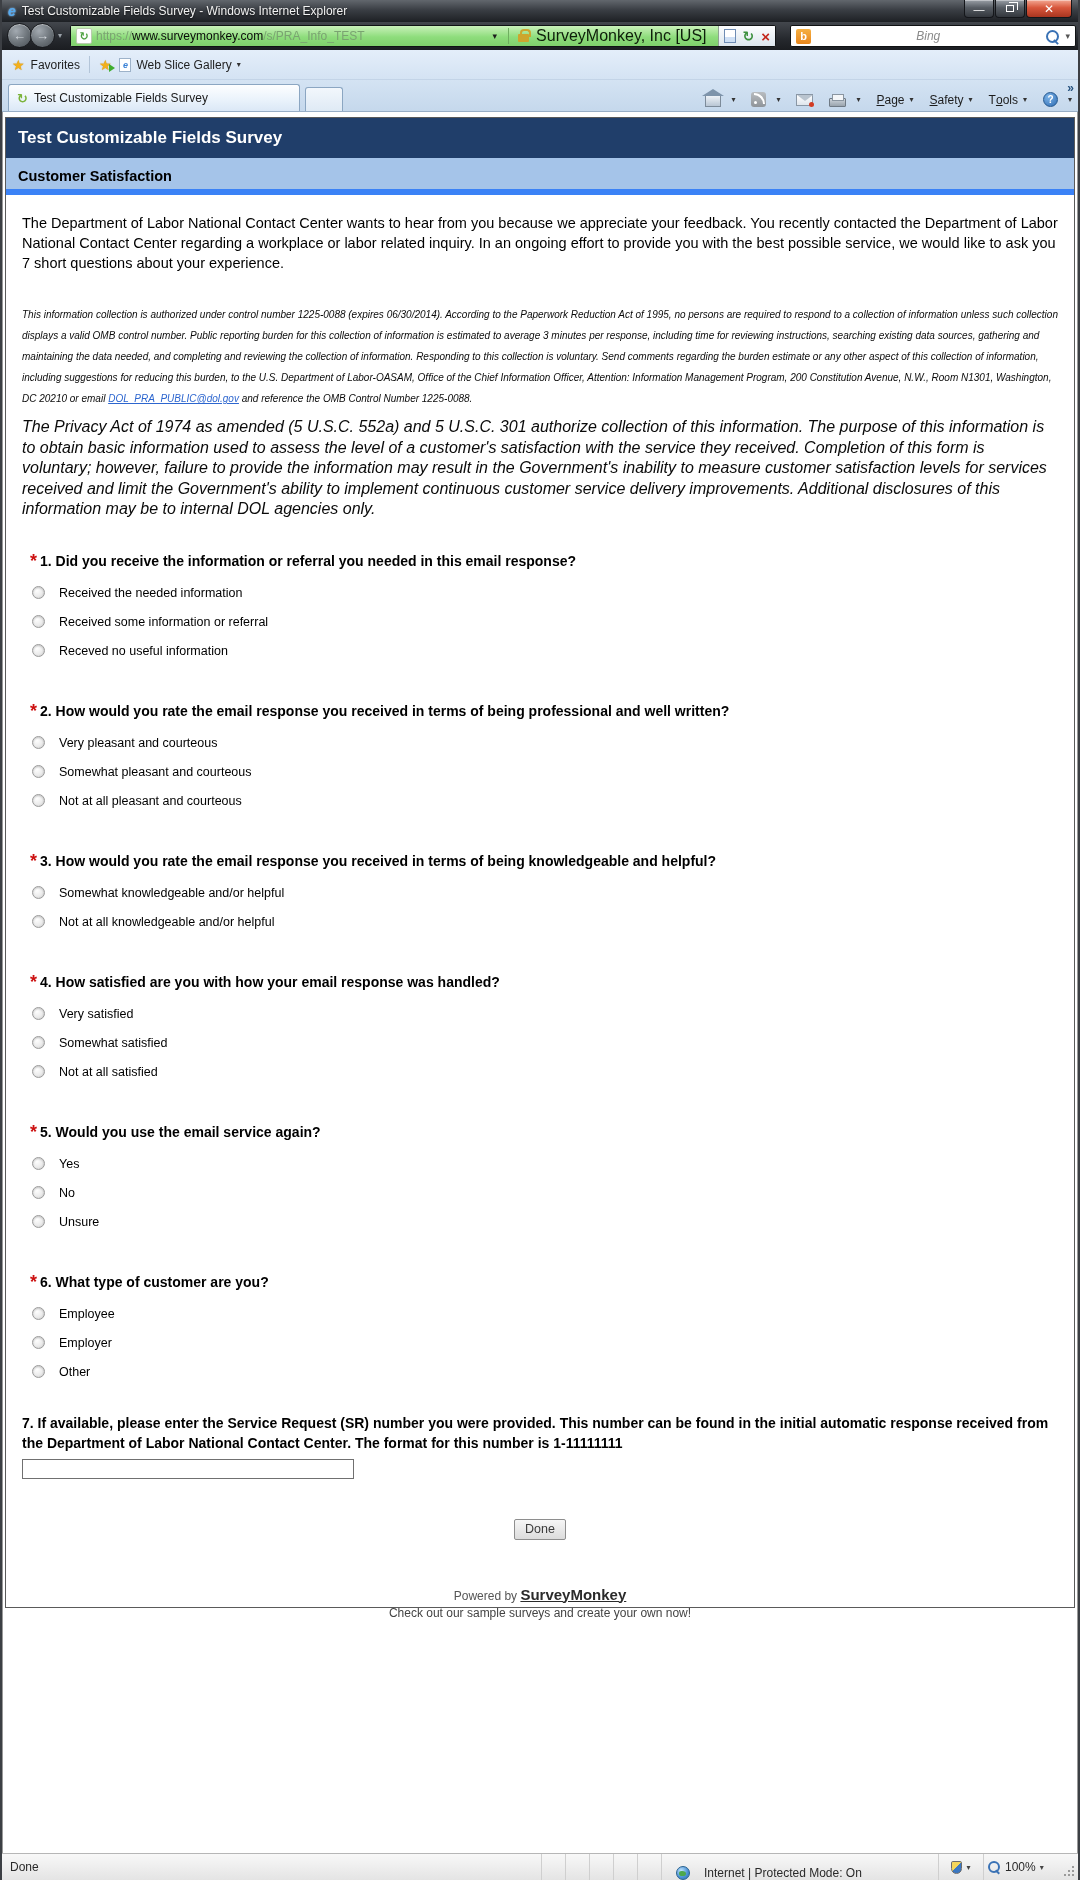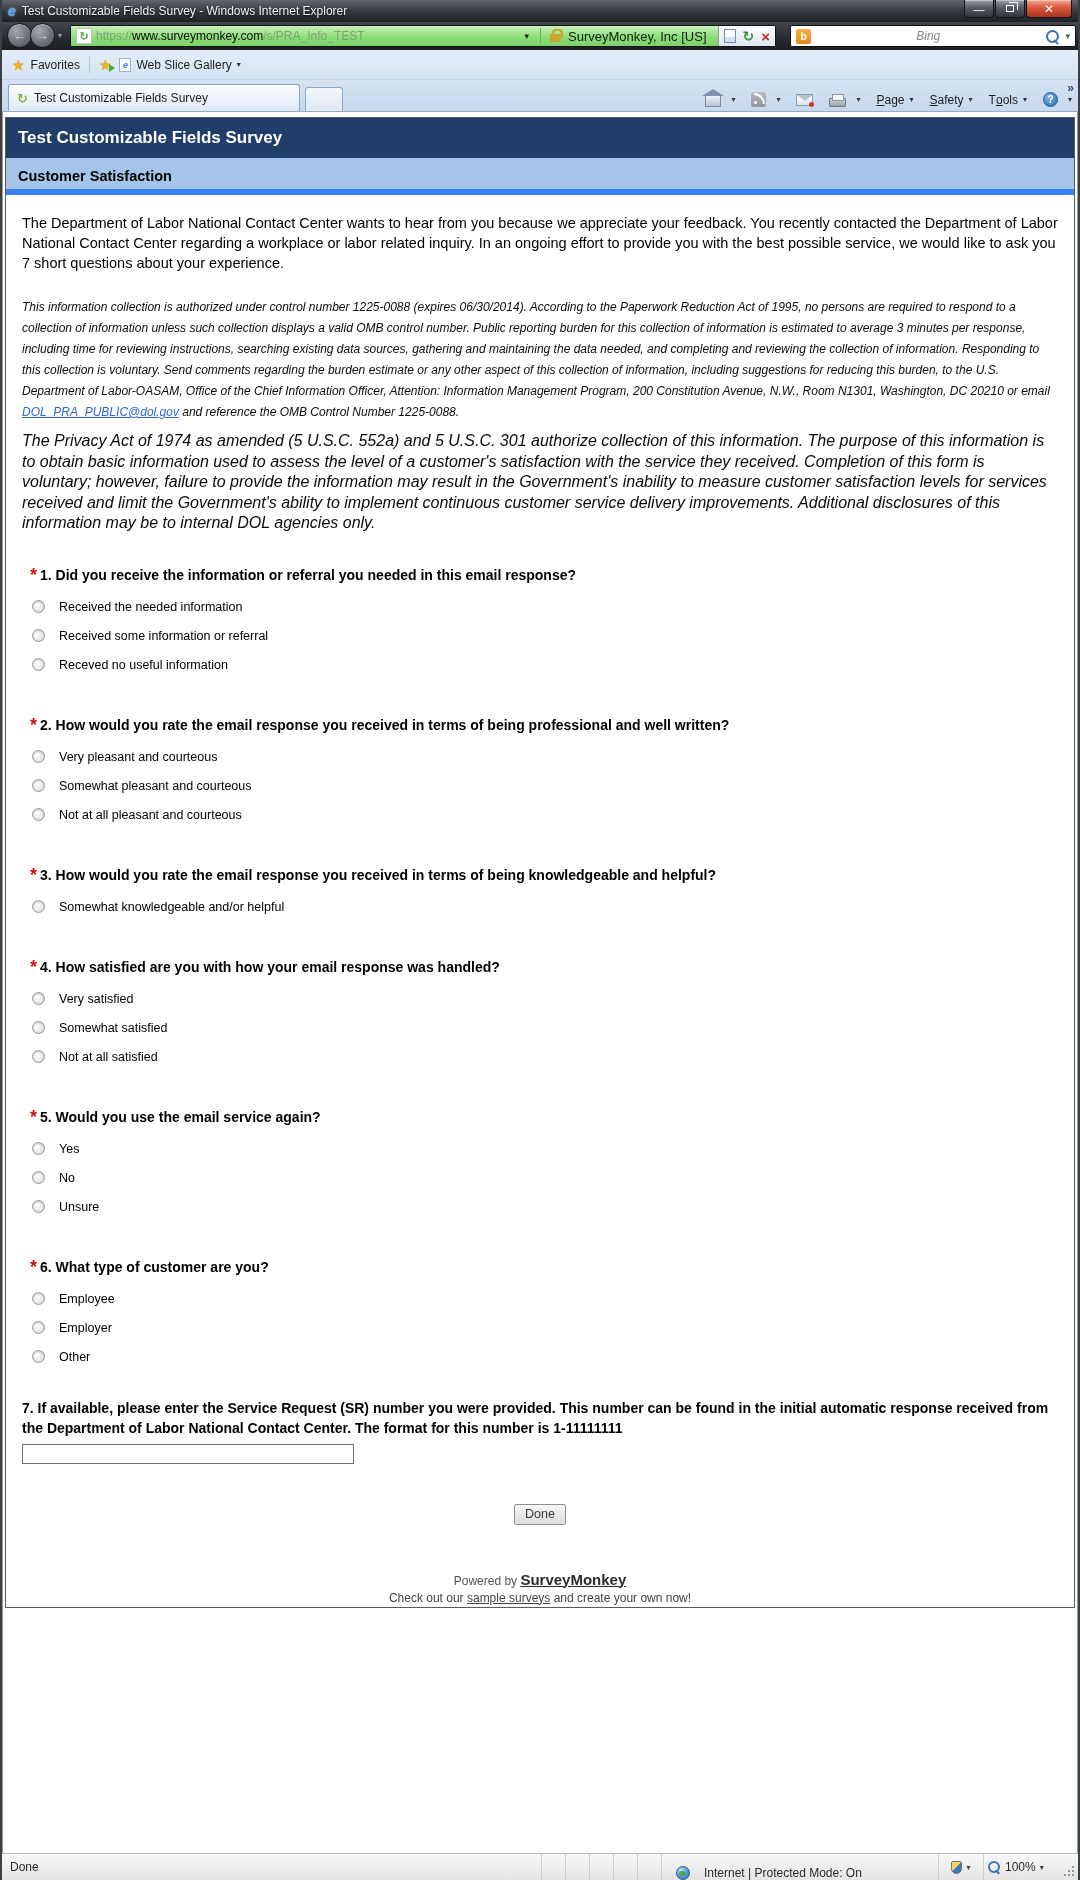--- a/index.html
+++ b/index.html
@@ -24,21 +24,21 @@
   .nav-dd { position:absolute; left:56px; top:9px; color:#9aa1a8; font-size:8px; }
   .addr { position:absolute; left:68px; top:3px; width:706px; height:22px; border:1px solid #101214; border-radius:2px; display:flex; overflow:hidden; background:#fff; }
   .addr-green { flex:1; background:linear-gradient(#c9f1ba,#8edd7c 55%,#7fd06c); display:flex; align-items:center; padding:0 5px; gap:4px; min-width:0; }
   .fav-chip { width:16px; height:16px; background:#fdfdfd; border:1px solid #b9cbae; border-radius:2px; color:#4a9f3c; font-size:11px; font-weight:bold; text-align:center; line-height:14px; flex:none; }
   .url { font-size:12px; white-space:nowrap; }
   .url-dim { color:#7aa371; } .url-host { color:#0a0a0a; }
   .addr-dd { margin-left:auto; color:#1c1c1c; font-size:9px; padding:0 4px; }
   .addr-divider { width:1px; height:16px; background:#6fae5f; margin:0 3px; }
   .lock { position:relative; width:11px; height:8px; background:#cda62e; border-radius:1px; margin:4px 3px 0 2px; flex:none; }
   .lock::before { content:""; position:absolute; left:2px; top:-5px; width:7px; height:6px; border:2px solid #cda62e; border-bottom:none; border-radius:4px 4px 0 0; }
-  .identity { font-size:13px; color:#0e1e0a; white-space:nowrap; padding-right:6px; }
+  .identity { font-size:16px; color:#0e1e0a; white-space:nowrap; padding-right:6px; }
   .addr-btns { display:flex; align-items:center; background:linear-gradient(#fcfdfe,#dde6ee); border-left:1px solid #8fa392; padding:0 5px; gap:7px; flex:none; }
   .page-ico { width:12px; height:14px; background:#fff; border:1px solid #6f8cb4; box-shadow:inset 0 -5px 0 #cfe0f5; }
   .refresh-ico { color:#3e9140; font-weight:bold; font-size:14px; line-height:1; }
   .stop-ico { color:#c3271c; font-weight:bold; font-size:15px; line-height:1; }
   .search { position:absolute; left:788px; top:3px; width:286px; height:22px; border:1px solid #101214; border-radius:2px; background:#fff; display:flex; align-items:center; padding:0 5px; gap:5px; }
   .bing-logo { width:15px; height:15px; border-radius:2px; background:linear-gradient(#f6b043,#e8861c); color:#fff; font-weight:bold; font-size:11px; display:flex; align-items:center; justify-content:center; flex:none; }
   .search-text { color:#8a8a8a; font-style:italic; font-size:12px; flex:1;text-align:center; }
   .mag { position:relative; width:15px; height:15px; flex:none; }
   .mag::before { content:""; position:absolute; left:1px; top:1px; width:9px; height:9px; border:2px solid #3a72b5; border-radius:50%; }
   .mag::after { content:""; position:absolute; right:1px; bottom:1px; width:6px; height:2px; background:#3a72b5; transform:rotate(45deg); }
@@ -76,39 +76,39 @@
   .help { width:15px; height:15px; border-radius:50%; background:radial-gradient(circle at 35% 30%,#7db4e8,#2f6cb3); border:1px solid #24588f; color:#fff; font-weight:bold; font-size:10px; display:flex; align-items:center; justify-content:center; }
   .cmd-overflow { position:absolute; right:4px; top:1px; font-size:12px; font-weight:bold; color:#26527e; }
 
   
   .viewport { height:1741px; background:#fff; border-left:1px solid #9a9a9a; border-right:1px solid #9a9a9a; padding:5px 2px 0 2px; flex:none; overflow:hidden; }
   .survey-box { border:1px solid #5a5a5a; }
   .s-header { height:40px; background:#203E6A; color:#fff; font-size:17px; font-weight:bold; line-height:40px; padding-left:12px; }
   .s-subheader { height:37px; background:#A5C4E9; border-bottom:6px solid #3b82f6; font-size:14.5px; font-weight:bold; color:#000; line-height:37px; padding-left:12px; }
   .s-body { background:#fff; padding:0 16px; height:1412px; font-size:14.5px; color:#000; }
   .intro { padding-top:18px; line-height:20px; }
-  .legal { margin-top:24px; font-style:italic; font-size:12px; line-height:21px; color:#0a0a0a; }
+  .legal { margin-top:31px; font-style:italic; font-size:10px; line-height:21px; color:#0a0a0a; }
   .legal2 { margin-top:8px; font-style:italic; font-size:16px; line-height:20.5px; color:#0a0a0a; }
   .email-link { color:#2d66cf; text-decoration:underline; cursor:pointer; }
   .question { margin-top:42px; }
   .question.first { margin-top:30px; }
   .q-label { font-size:14px; font-weight:bold; padding-left:8px; }
   .req { color:#cc1111; font-size:18px; margin-right:3px; position:relative; top:1px; }
   .option { display:flex; align-items:center; gap:14px; margin-top:15px; padding-left:10px; }
   .radio { width:13px; height:13px; border-radius:50%; border:1px solid #9a9a9a; background:radial-gradient(circle at 35% 30%,#ffffff,#ececec 55%,#cfcfcf); box-shadow:inset 0 1px 2px rgba(0,0,0,.2); flex:none; cursor:pointer; }
   .opt-label { font-size:12.5px; }
   .q7 { margin-top:34px; font-size:14px; font-weight:bold; line-height:20px; }
   .sr-input { display:block; margin-top:6px; width:332px; height:20px; border:1px solid #707070; font-size:12px; padding:0 3px; font-family:"Liberation Sans",sans-serif; }
   .done-row { margin-top:40px; text-align:center; }
   .done-btn { width:52px; height:21px; background:linear-gradient(#f6f6f6,#dcdcdc); border:1px solid #8e8e8e; border-radius:2px; font-size:12.5px; color:#3a3a3a; font-family:"Liberation Sans",sans-serif; cursor:pointer; }
   .footer { margin-top:46px; text-align:center; }
   .powered-by { font-size:12px; color:#555; }
   .brand { font-size:15px; font-weight:bold; color:#2b2b2b; text-decoration:underline; cursor:pointer; }
   .tagline { margin-top:3px; font-size:12px; color:#444; }
-  .tag-link { text-decoration:underline; color:#444; cursor:pointer;margin-top:33px; }
+  .tag-link { color:#444; cursor:pointer;margin-top:33px; }
 
   
   .statusbar { height:27px; background:linear-gradient(#f8f8f8,#e4e4e4); border-top:1px solid #b6b6b6; display:flex; align-items:center; font-size:12px; color:#2a2a2a; flex:none; }
   .sb-left { flex:1; padding-left:8px; }
   .sb-seg { width:24px; height:100%; border-left:1px solid #cfcfcf; }
   .sb-zone { width:277px; height:100%; border-left:1px solid #cfcfcf; display:flex; align-items:flex-end; gap:14px; padding-left:14px; }
   .globe { position:relative; width:14px; height:14px; border-radius:50%; background:radial-gradient(circle at 35% 30%,#bfe3ff,#4e94d6 55%,#2a6fae); border:1px solid #27618f; overflow:hidden; flex:none; }
   .globe::after { content:""; position:absolute; left:2px; top:4px; width:7px; height:5px; background:#4da84d; border-radius:40% 60% 50% 50%; }
   .sb-shield { width:45px; height:100%; border-left:1px solid #cfcfcf; display:flex; align-items:center; justify-content:center; gap:4px; }
   .shield { width:11px; height:13px; background:linear-gradient(135deg,#f3d55b 0 50%,#3a77c2 50% 100%); border:1px solid #6b6b6b; border-radius:2px 2px 6px 6px; }
@@ -270,20 +270,24 @@
               <span class="opt-label">Not at all pleasant and courteous</span>
             </div>
         </div>
 
         <div class="question">
           <div class="q-label"><span class="req">*</span><span>3. How would you rate the email response you received in terms of being knowledgeable and helpful?</span></div>
           <div class="option">
               <span class="radio"></span>
               <span class="opt-label">Somewhat knowledgeable and/or helpful</span>
             </div>
+          <div class="option">
+              <span class="radio"></span>
+              <span class="opt-label">Not at all knowledgeable and/or helpful</span>
+            </div>
         </div>
 
         <div class="question">
           <div class="q-label"><span class="req">*</span><span>4. How satisfied are you with how your email response was handled?</span></div>
           <div class="option">
               <span class="radio"></span>
               <span class="opt-label">Very satisfied</span>
             </div>
           <div class="option">
               <span class="radio"></span>

